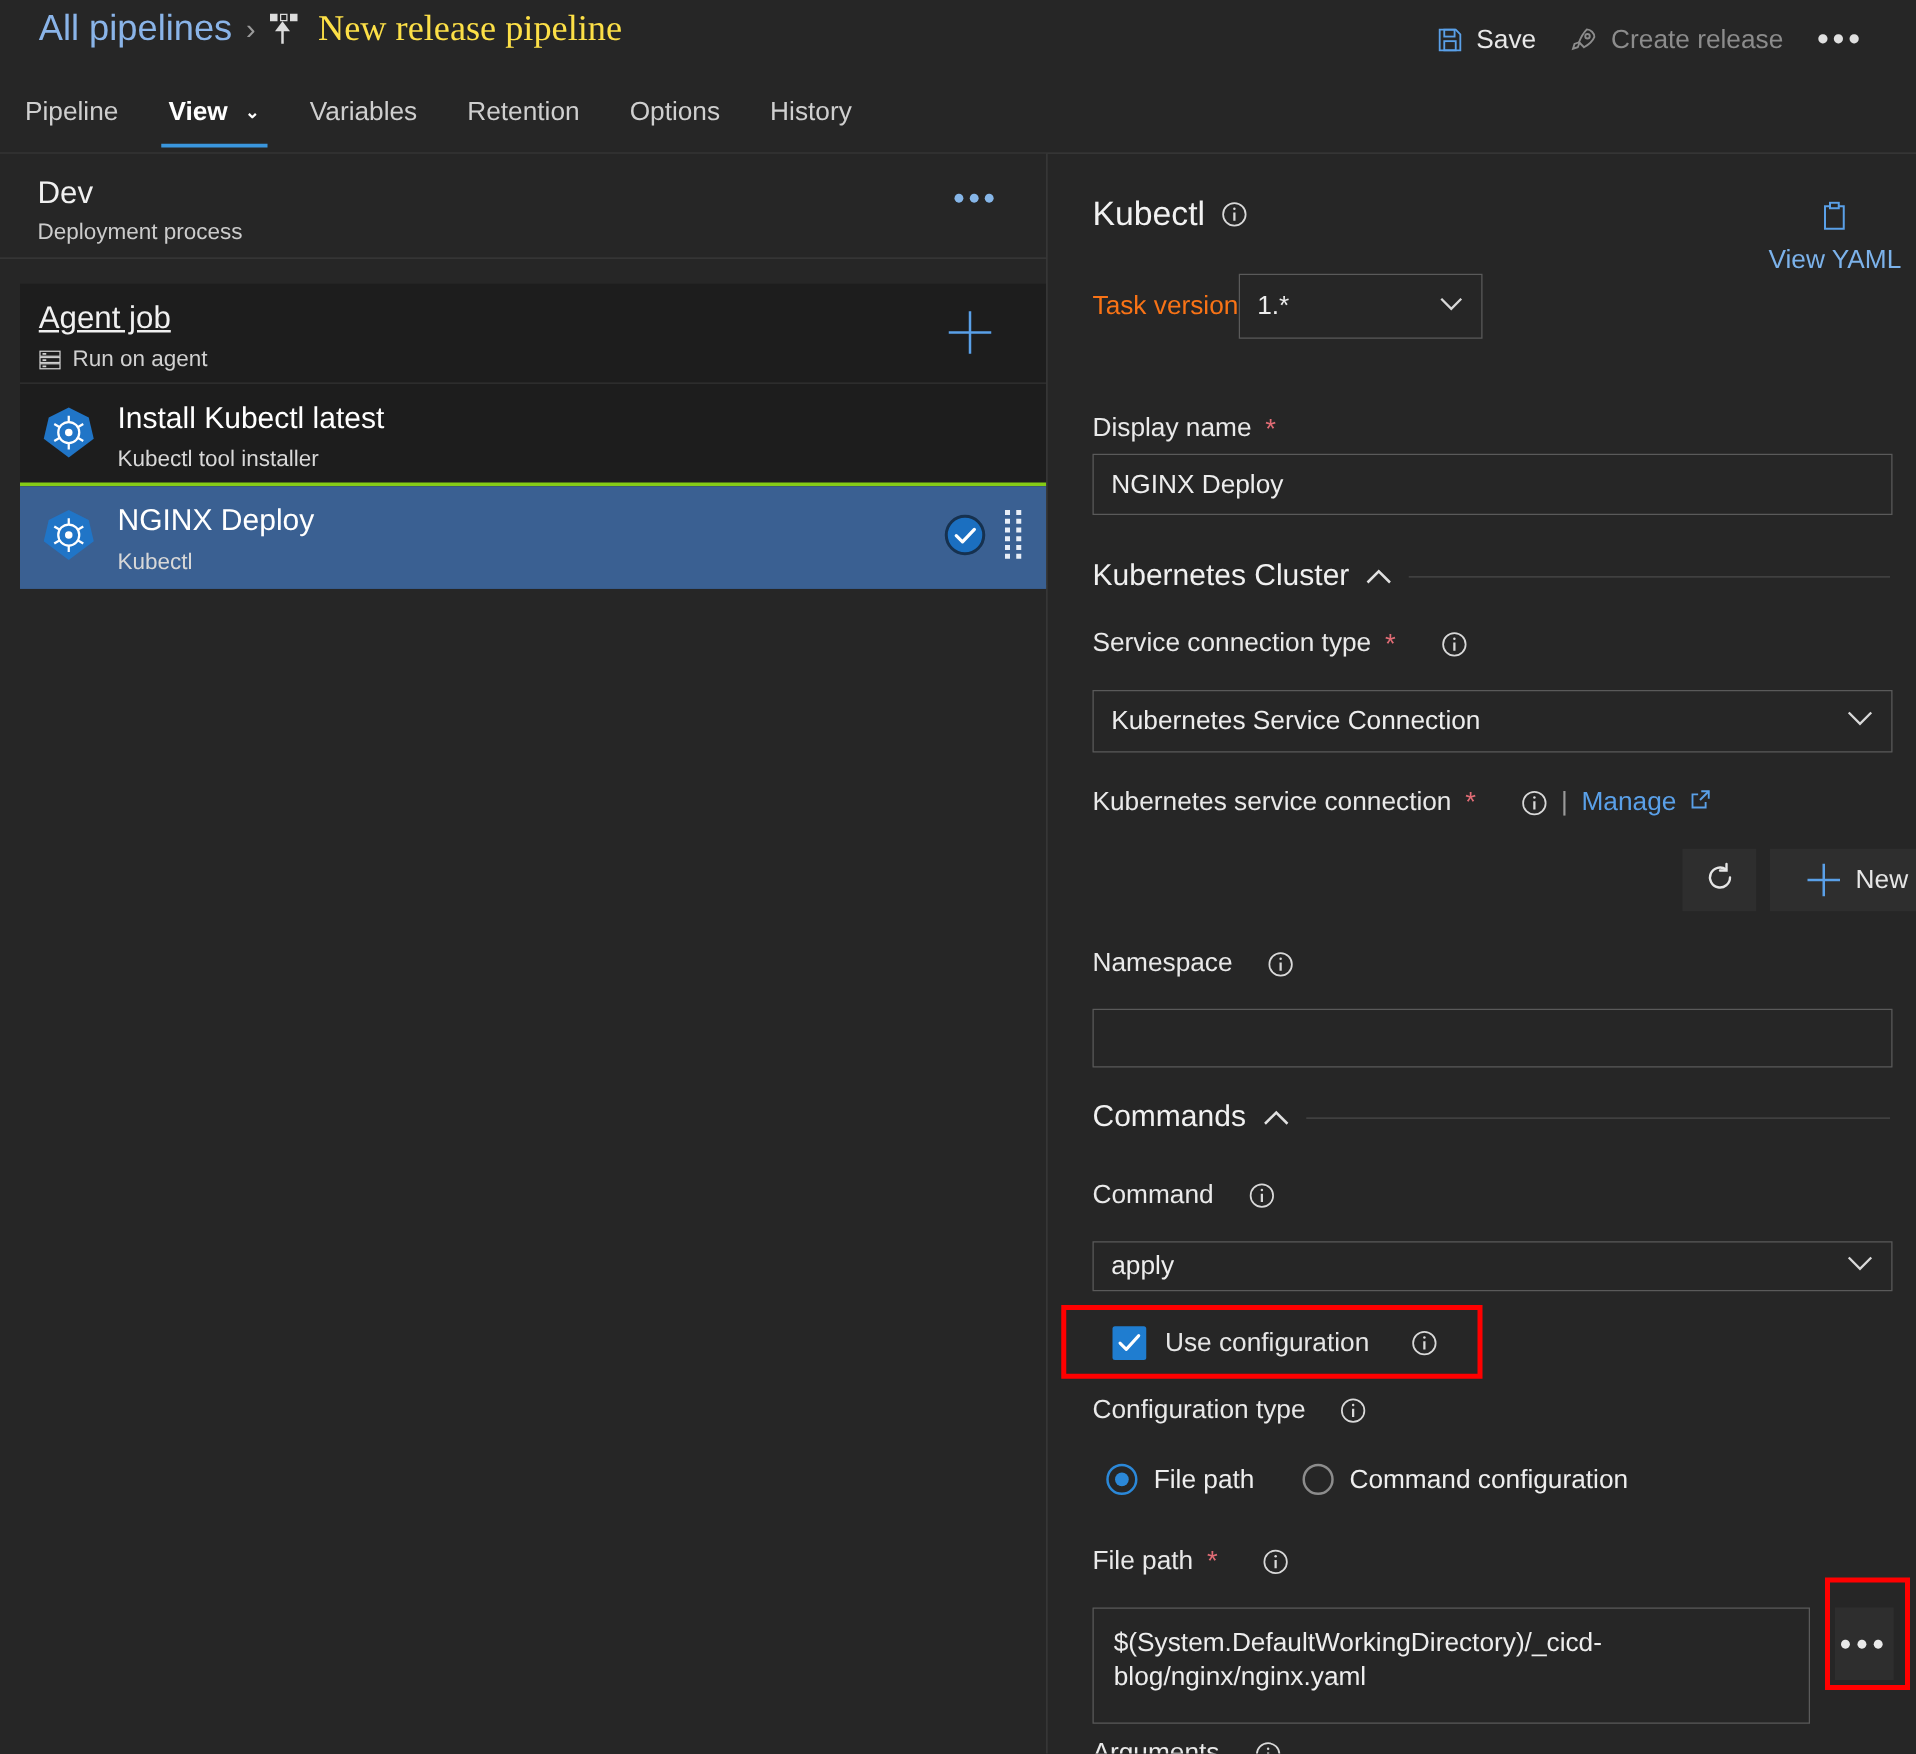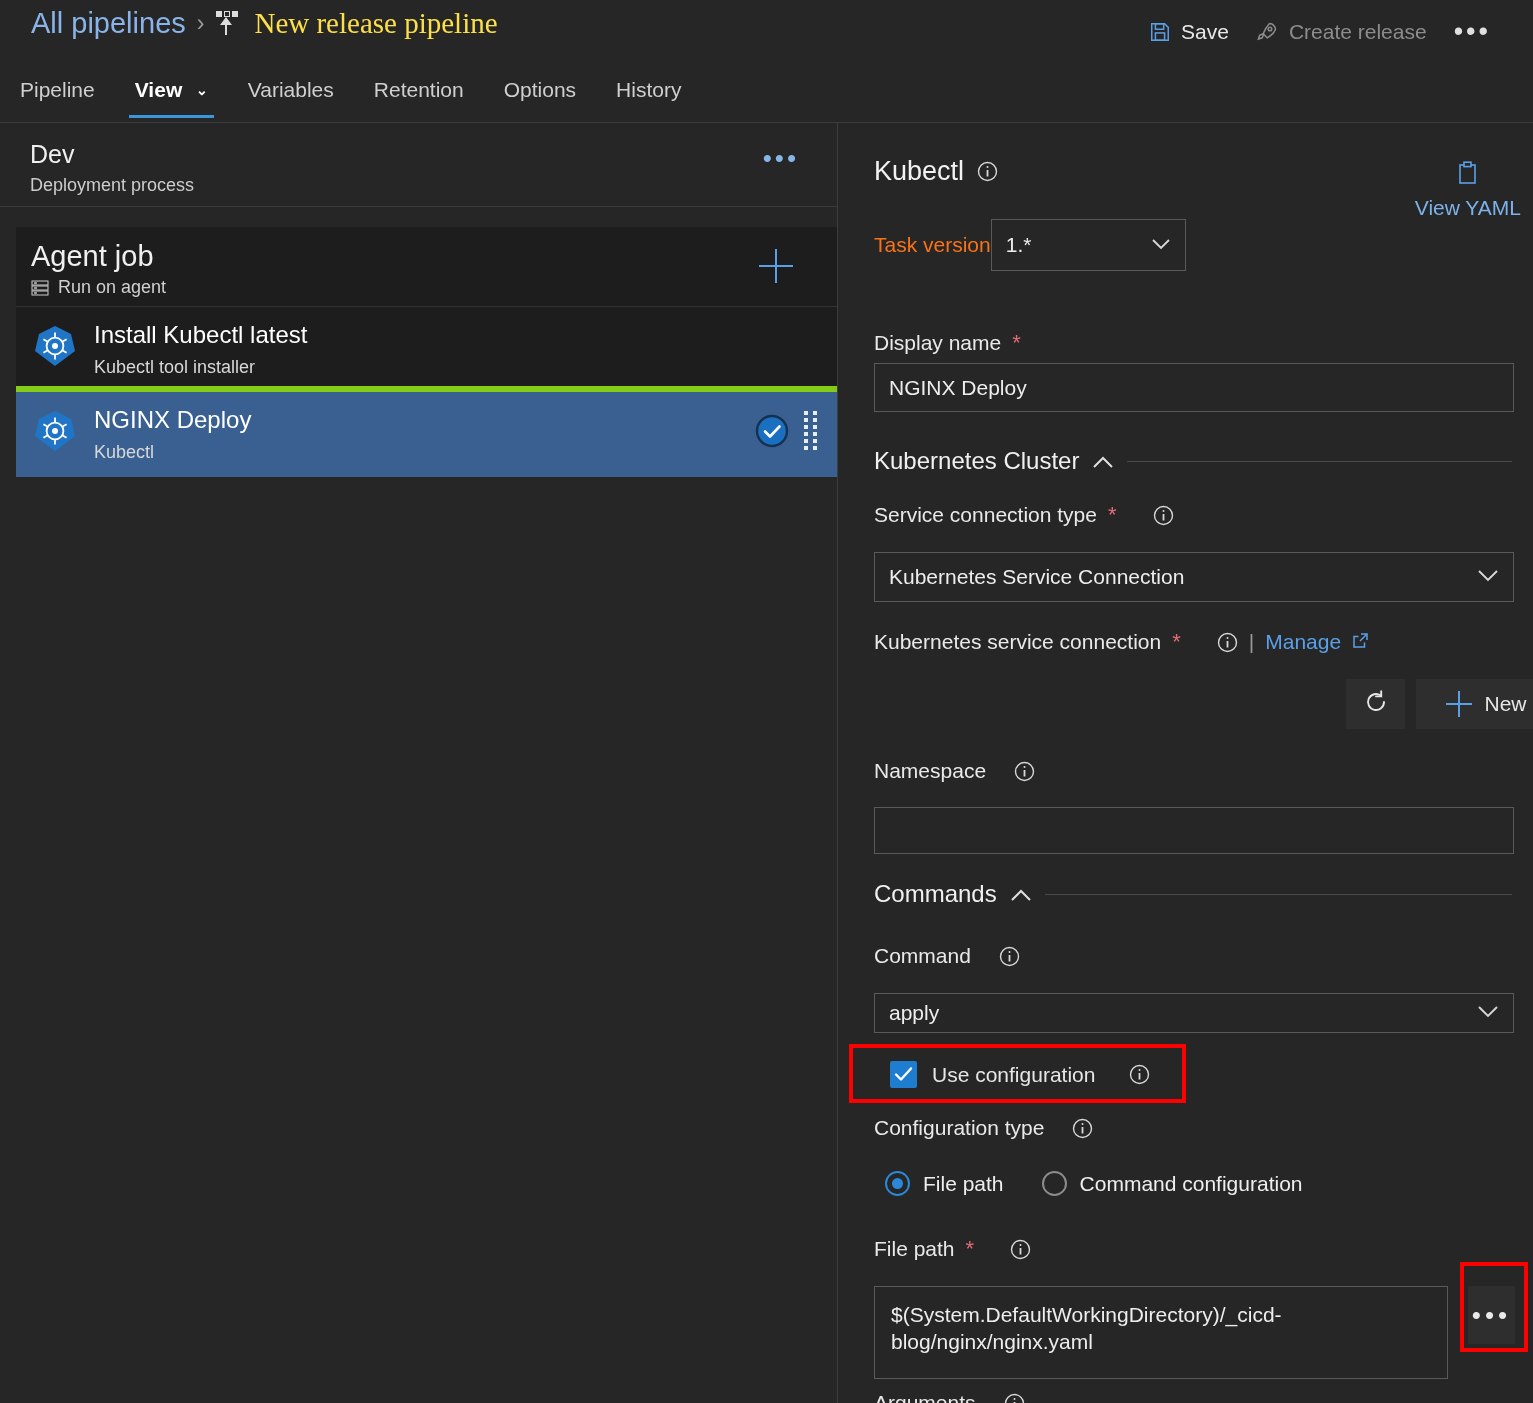--- a/index.html
+++ b/index.html
@@ -97,37 +97,37 @@
     position: absolute; right: 38px; top: 20px; font-size: 26px; letter-spacing: 3px;
     color: #86b6e8; cursor: pointer;
   }
   .dev-rule { position: absolute; left: 0; top: 83px; width: 837px; height: 1px; background: #3b3b3b; }
 
   .job-card {
     position: absolute; left: 16px; top: 104px; width: 821px;
     background: #1d1d1d;
   }
   .job-header { position: relative; height: 79px; border-bottom: 1px solid #333333; }
-  .job-title { position: absolute; left: 15px; top: 13px; font-size: 29px; color: #f0f0f0; }
+  .job-title { position: absolute; left: 15px; top: 13px; font-size: 25px; color: #f0f0f0; text-decoration: underline; }
   .job-sub {
     position: absolute; left: 15px; top: 50px; font-size: 18px; color: #d0d0d0;
     display: flex; align-items: center; gap: 9px;
   }
   .agent-icon { width: 18px; height: 16px; display: block; }
   .job-add {
     position: absolute; right: 44px; top: 22px; width: 34px; height: 34px; cursor: pointer;
   }
   .job-add::before, .job-add::after {
     content: ""; position: absolute; background: #5aa0e8;
   }
   .job-add::before { left: 0; top: 16px; width: 34px; height: 2px; }
   .job-add::after { left: 16px; top: 0; width: 2px; height: 34px; }
 
   .task-row {
-    position: relative; height: 79px; border-bottom: 6px solid #84cc16; cursor: pointer;
+    position: relative; height: 79px; border-bottom: 3px solid #84cc16; cursor: pointer;
   }
   .task-row.selected { background: #3a6092; border-bottom-color: #3a6092; }
   .k8s-icon { position: absolute; left: 17px; top: 17px; width: 44px; height: 44px; }
   .task-name { position: absolute; left: 78px; top: 14px; font-size: 24px; color: #ffffff; }
   .task-desc { position: absolute; left: 78px; top: 50px; font-size: 18px; color: #d8d8d8; }
   .task-check { position: absolute; right: 48px; top: 22px; width: 34px; height: 34px; }
   .task-grip { position: absolute; right: 20px; top: 19px; width: 13px; height: 40px; }
   .task-grip i {
     position: absolute; width: 4px; height: 4px; background: #e8eef7; display: block;
   }

